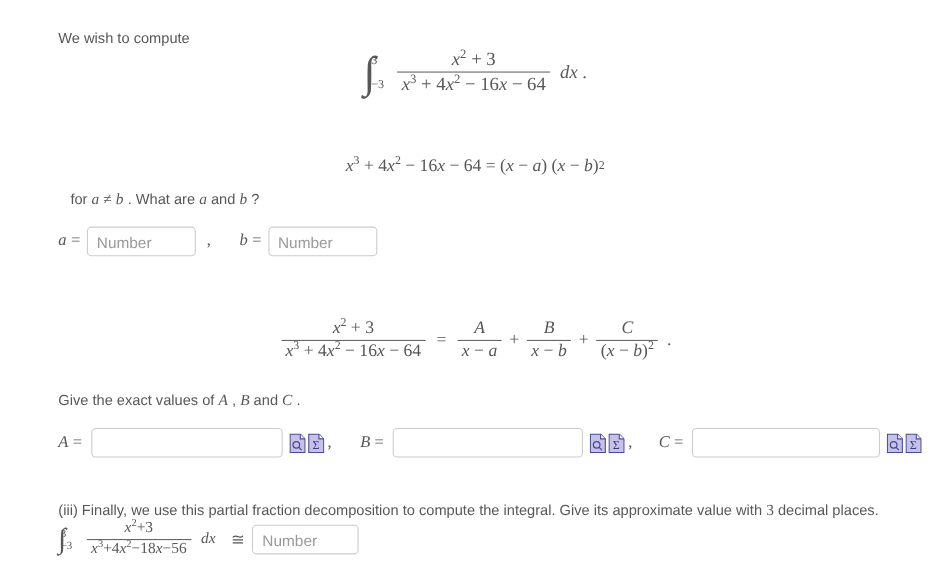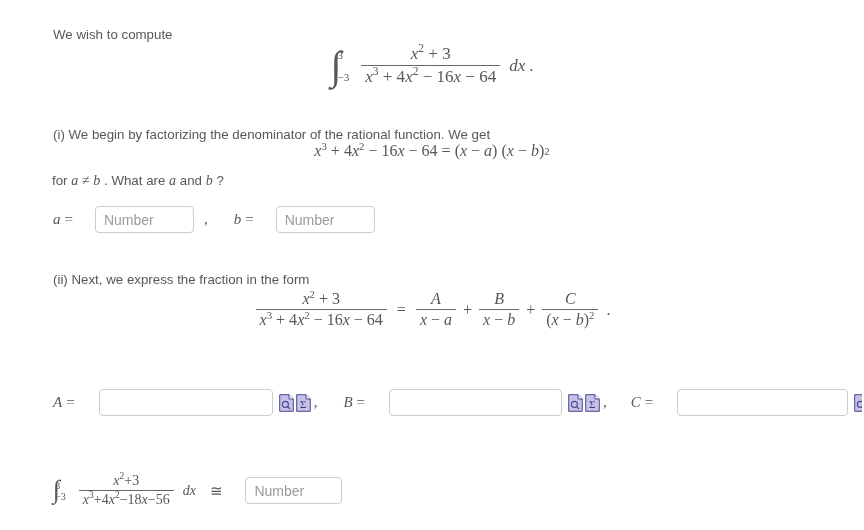--- a/index.html
+++ b/index.html
@@ -91,21 +91,21 @@
   .intlims .lo { align-self: flex-start; }
   .intlims .hi { align-self: flex-start; }
 
   
   .line { position: absolute; }
 
   #l-intro   { left: 53px;  top: 26px; }
   #l-eq1     { left: 0;     top: 44px; width: 864px; text-align: center; }
   #l-i       { left: 53px;  top: 126px; }
   #l-eq2     { left: 0;     top: 142px; width: 864px; text-align: center; }
-  #l-forab   { left: 52px;  top: 172px; text-align: right; }
+  #l-forab   { left: 64px;  top: 172px; text-align: right; }
   #l-abrow   { left: 53px;  top: 206px; }
   #l-ii      { left: 53px;  top: 271px; }
   #l-eq3     { left: 0;     top: 290px; width: 864px; text-align: center; }
   #l-exact   { left: 53px;  top: 355px; }
   #l-abcrow  { left: 53px;  top: 389px; }
   #l-iii     { left: 53px;  top: 455px; }
   #l-final   { left: 53px;  top: 473px; }
 
   .eq-big {
     font-family: "Liberation Serif", serif;
@@ -136,21 +136,20 @@
     font-family: "Liberation Sans", sans-serif;
     font-size: 14px;
     color: #15803d;
     border: 1px solid #ccc;
     border-radius: 4px;
     background: #fff;
     height: 27px;
     box-sizing: border-box;
     padding: 0 8px;
     outline: none;
-    margin-left: 16px;
   }
   input.fld::placeholder { color: #9a9a9a; }
   input.num-sm { width: 99px; }
   input.wide   { width: 174px; }
   input.wide2  { width: 173px; }
   input.wide3  { width: 171px; }
   input.numfin { width: 97px; }
 
   .comma {
     font-family: "Liberation Serif", serif;
@@ -187,21 +186,20 @@
         <span class="num">x<sup class="pwn">2</sup><span class="up">&nbsp;+&nbsp;3</span></span>
         <span class="den">x<sup class="pwn">3</sup><span class="up">&nbsp;+&nbsp;4</span>x<sup class="pwn">2</sup><span class="up">&nbsp;−&nbsp;16</span>x<span class="up">&nbsp;−&nbsp;64</span></span>
       </span>
       <span style="width:7px"></span>
       <span class="math">dx</span>
       <span style="width:4px"></span>
       <span class="math up">.</span>
     </span>
   </div>
 
-  <div class="line prose" id="l-i">(i) We begin by factorizing the denominator of the rational function. We get</div>
 
   <div class="line eq-mid" id="l-eq2">
     <span class="mrow math">
       <span>x<sup class="pwn">3</sup><span class="up">&nbsp;+&nbsp;4</span>x<sup class="pwn">2</sup><span class="up">&nbsp;−&nbsp;16</span>x<span class="up">&nbsp;−&nbsp;64</span></span>
       <span class="up">&nbsp;=&nbsp;</span>
       <span class="up">(</span>
         <span>x</span>
         <span class="up">&nbsp;−&nbsp;</span>
         <span>a</span>
         <span class="up">)&nbsp;(</span>
@@ -228,21 +226,20 @@
   <div class="line inrow" id="l-abrow">
     <span class="lbl">a</span>
     <span class="eqs" style="margin:0 6px 0 4px">=</span>
     <input class="fld num-sm" type="text" placeholder="Number" style="">
     <span class="comma" style="margin:0 26px 0 10px">,</span>
     <span class="lbl">b</span>
     <span class="eqs" style="margin:0 6px 0 4px">=</span>
     <input class="fld num-sm" type="text" placeholder="Number" style="">
   </div>
 
-  <div class="line prose" id="l-ii">(ii) Next, we express the fraction in the form</div>
 
   <div class="line eq-mid" id="l-eq3">
     <span class="mrow math" style="font-size:16px">
       <span class="frac">
         <span class="num">x<sup class="pwn">2</sup><span class="up">&nbsp;+&nbsp;3</span></span>
         <span class="den">x<sup class="pwn">3</sup><span class="up">&nbsp;+&nbsp;4</span>x<sup class="pwn">2</sup><span class="up">&nbsp;−&nbsp;16</span>x<span class="up">&nbsp;−&nbsp;64</span></span>
       </span>
       <span class="up" style="margin:0 8px">=</span>
       <span class="frac">
         <span class="num">A</span>
@@ -255,20 +252,29 @@
       </span>
       <span class="up" style="margin:0 5px">+</span>
       <span class="frac">
         <span class="num">C</span>
         <span class="den"><span class="up">(</span>x<span class="up">&nbsp;−&nbsp;</span>b<span class="up">)</span><sup class="pwn">2</sup></span>
       </span>
       <span class="up" style="margin-left:6px">.</span>
     </span>
   </div>
 
+  <div class="line prose" id="l-exact">
+    <span>Give the exact values of</span>
+    <span class="math" style="font-size:14px">A</span>
+    <span>,</span>
+    <span class="math" style="font-size:14px">B</span>
+    <span>and</span>
+    <span class="math" style="font-size:14px">C</span>
+    <span>.</span>
+  </div>
 
   <div class="line inrow" id="l-abcrow">
     <span class="lbl">A</span>
     <span class="eqs" style="margin:0 8px 0 4px">=</span>
     <input class="fld wide" type="text" style="">
     <span class="icons">
       <svg class="docicon" viewBox="0 0 15 18">
         <path d="M0.7 0.7 H10 L14.3 5 V17.3 H0.7 Z" fill="#c5c2e8" stroke="#4b4897" stroke-width="1"></path>
         <path d="M10 0.7 V5 H14.3" fill="#ffffff" stroke="#4b4897" stroke-width="1"></path>
         <circle cx="6.4" cy="10.4" r="3" fill="none" stroke="#4b4897" stroke-width="1.1"></circle>
@@ -311,20 +317,25 @@
         <line x1="8.6" y1="12.6" x2="11.2" y2="15.2" stroke="#4b4897" stroke-width="1.1"></line>
       </svg>
       <svg class="docicon" viewBox="0 0 15 18">
         <path d="M0.7 0.7 H10 L14.3 5 V17.3 H0.7 Z" fill="#c5c2e8" stroke="#4b4897" stroke-width="1"></path>
         <path d="M10 0.7 V5 H14.3" fill="#ffffff" stroke="#4b4897" stroke-width="1"></path>
         <text x="7.3" y="14.4" font-family="'Liberation Serif', serif" font-size="11" fill="#3c3a80" text-anchor="middle">Σ</text>
       </svg>
     </span>
   </div>
 
+  <div class="line prose" id="l-iii">
+    <span>(iii) Finally, we use this partial fraction decomposition to compute the integral. Give its approximate value with</span>
+    <span class="math up" style="font-size:14px">3</span>
+    <span>decimal places.</span>
+  </div>
 
   <div class="line inrow" id="l-final">
     <span class="mrow" style="font-family:'Liberation Serif',serif;font-size:14px;color:#575757">
       <span class="intg">
         <span class="intsym small">∫</span>
         <span class="intlims small">
           <span class="hi">3</span>
           <span class="lo">−3</span>
         </span>
       </span>

